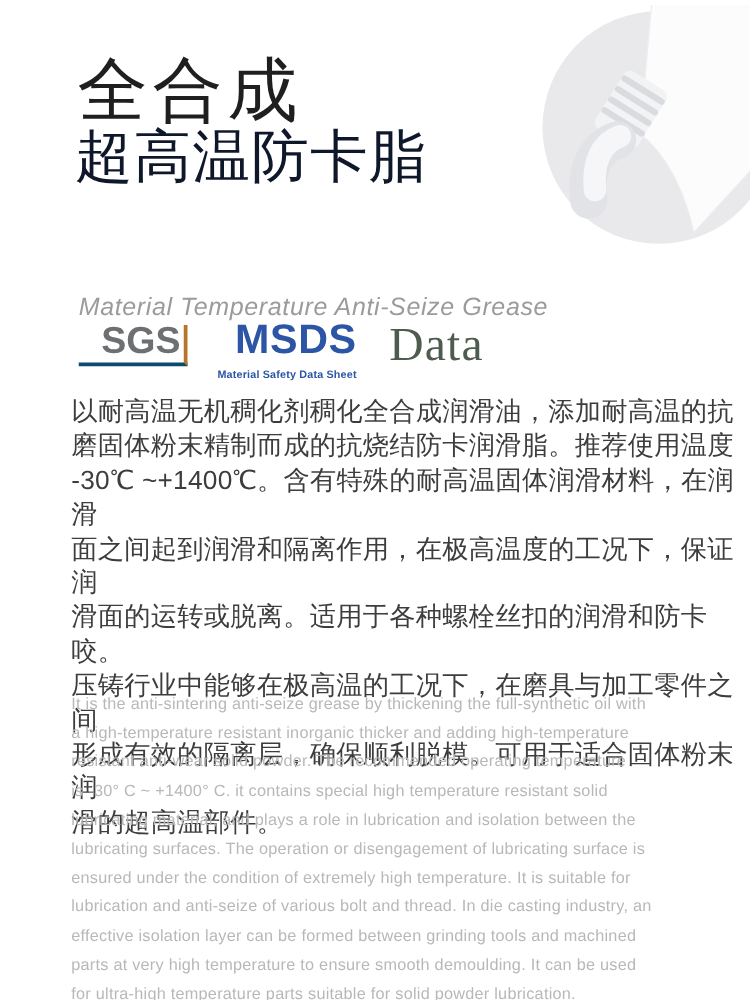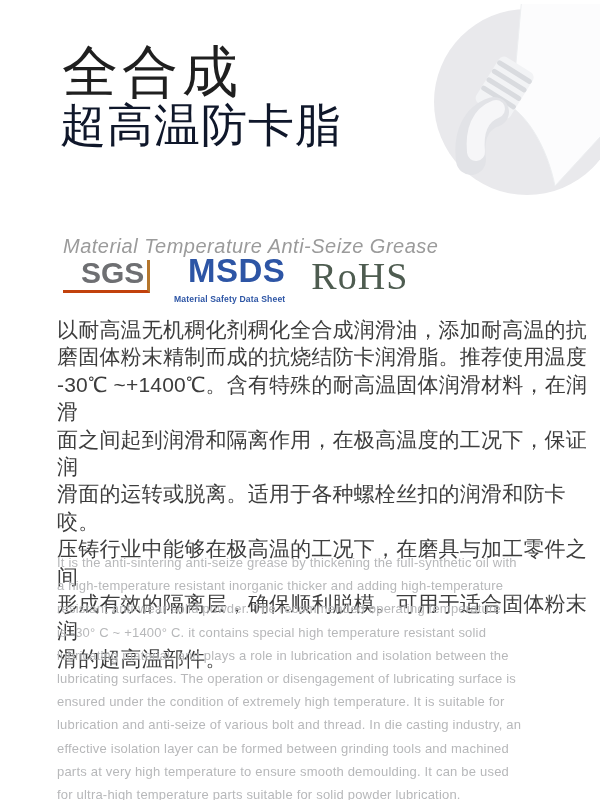--- a/index.html
+++ b/index.html
@@ -42,21 +42,21 @@
     white-space:pre;
   }
 
   
   .logos {
     position:absolute; left:63px; top:256px;
     display:flex; align-items:flex-start;
   }
   .logo-sgs {
     margin-top:4px;
-    border-bottom:3px solid #c2410c;
+    border-bottom:3px solid #0c4a6e;
     border-right:3px solid #b5762c;
     padding:0 3px 3px 18px;
   }
   .logo-sgs .sgs-text {
     font-size:30px; line-height:25px; font-weight:700;
     color:#6e6f72; letter-spacing:0;
   }
   .logo-msds {
     margin-left:25px; margin-top:1px;
     display:flex; flex-direction:column; align-items:flex-end;
@@ -123,21 +123,21 @@
 
 <div class="logos">
   <div class="logo-sgs">
     <span class="sgs-text">SGS</span>
   </div>
   <div class="logo-msds">
     <span class="msds-text">MSDS</span>
     <span class="msds-sub">Material Safety Data Sheet</span>
   </div>
   <div class="logo-rohs">
-    <span>RoHS</span>
+    <span>Data</span>
   </div>
 </div>
 
 <div class="desc-zh">以耐高温无机稠化剂稠化全合成润滑油，添加耐高温的抗
 磨固体粉末精制而成的抗烧结防卡润滑脂。推荐使用温度
 -30℃ ~+1400℃。含有特殊的耐高温固体润滑材料，在润滑
 面之间起到润滑和隔离作用，在极高温度的工况下，保证润
 滑面的运转或脱离。适用于各种螺栓丝扣的润滑和防卡咬。
 压铸行业中能够在极高温的工况下，在磨具与加工零件之间
 形成有效的隔离层，确保顺利脱模。可用于适合固体粉末润

